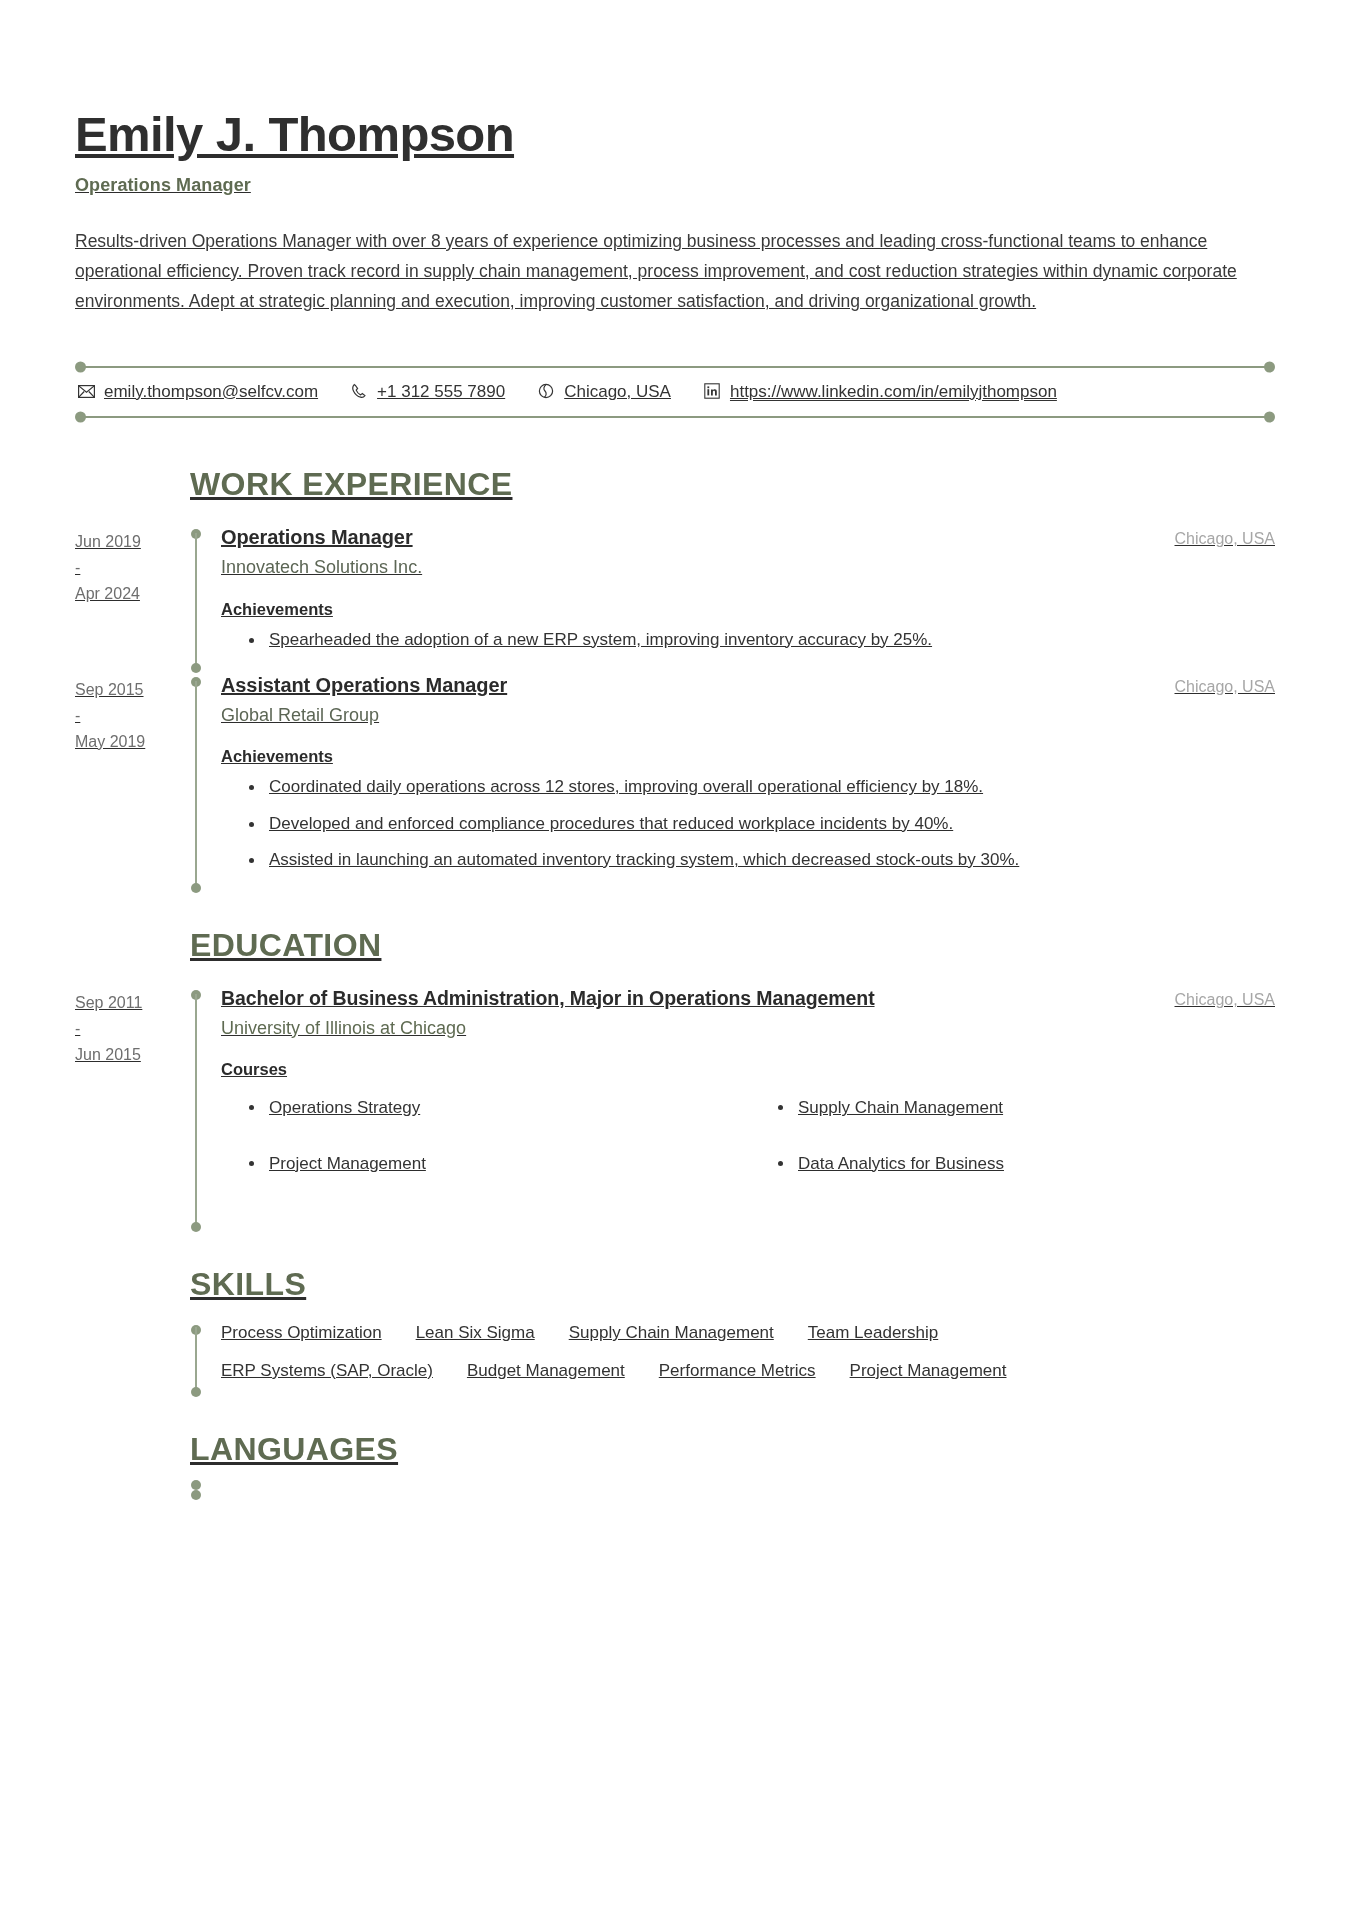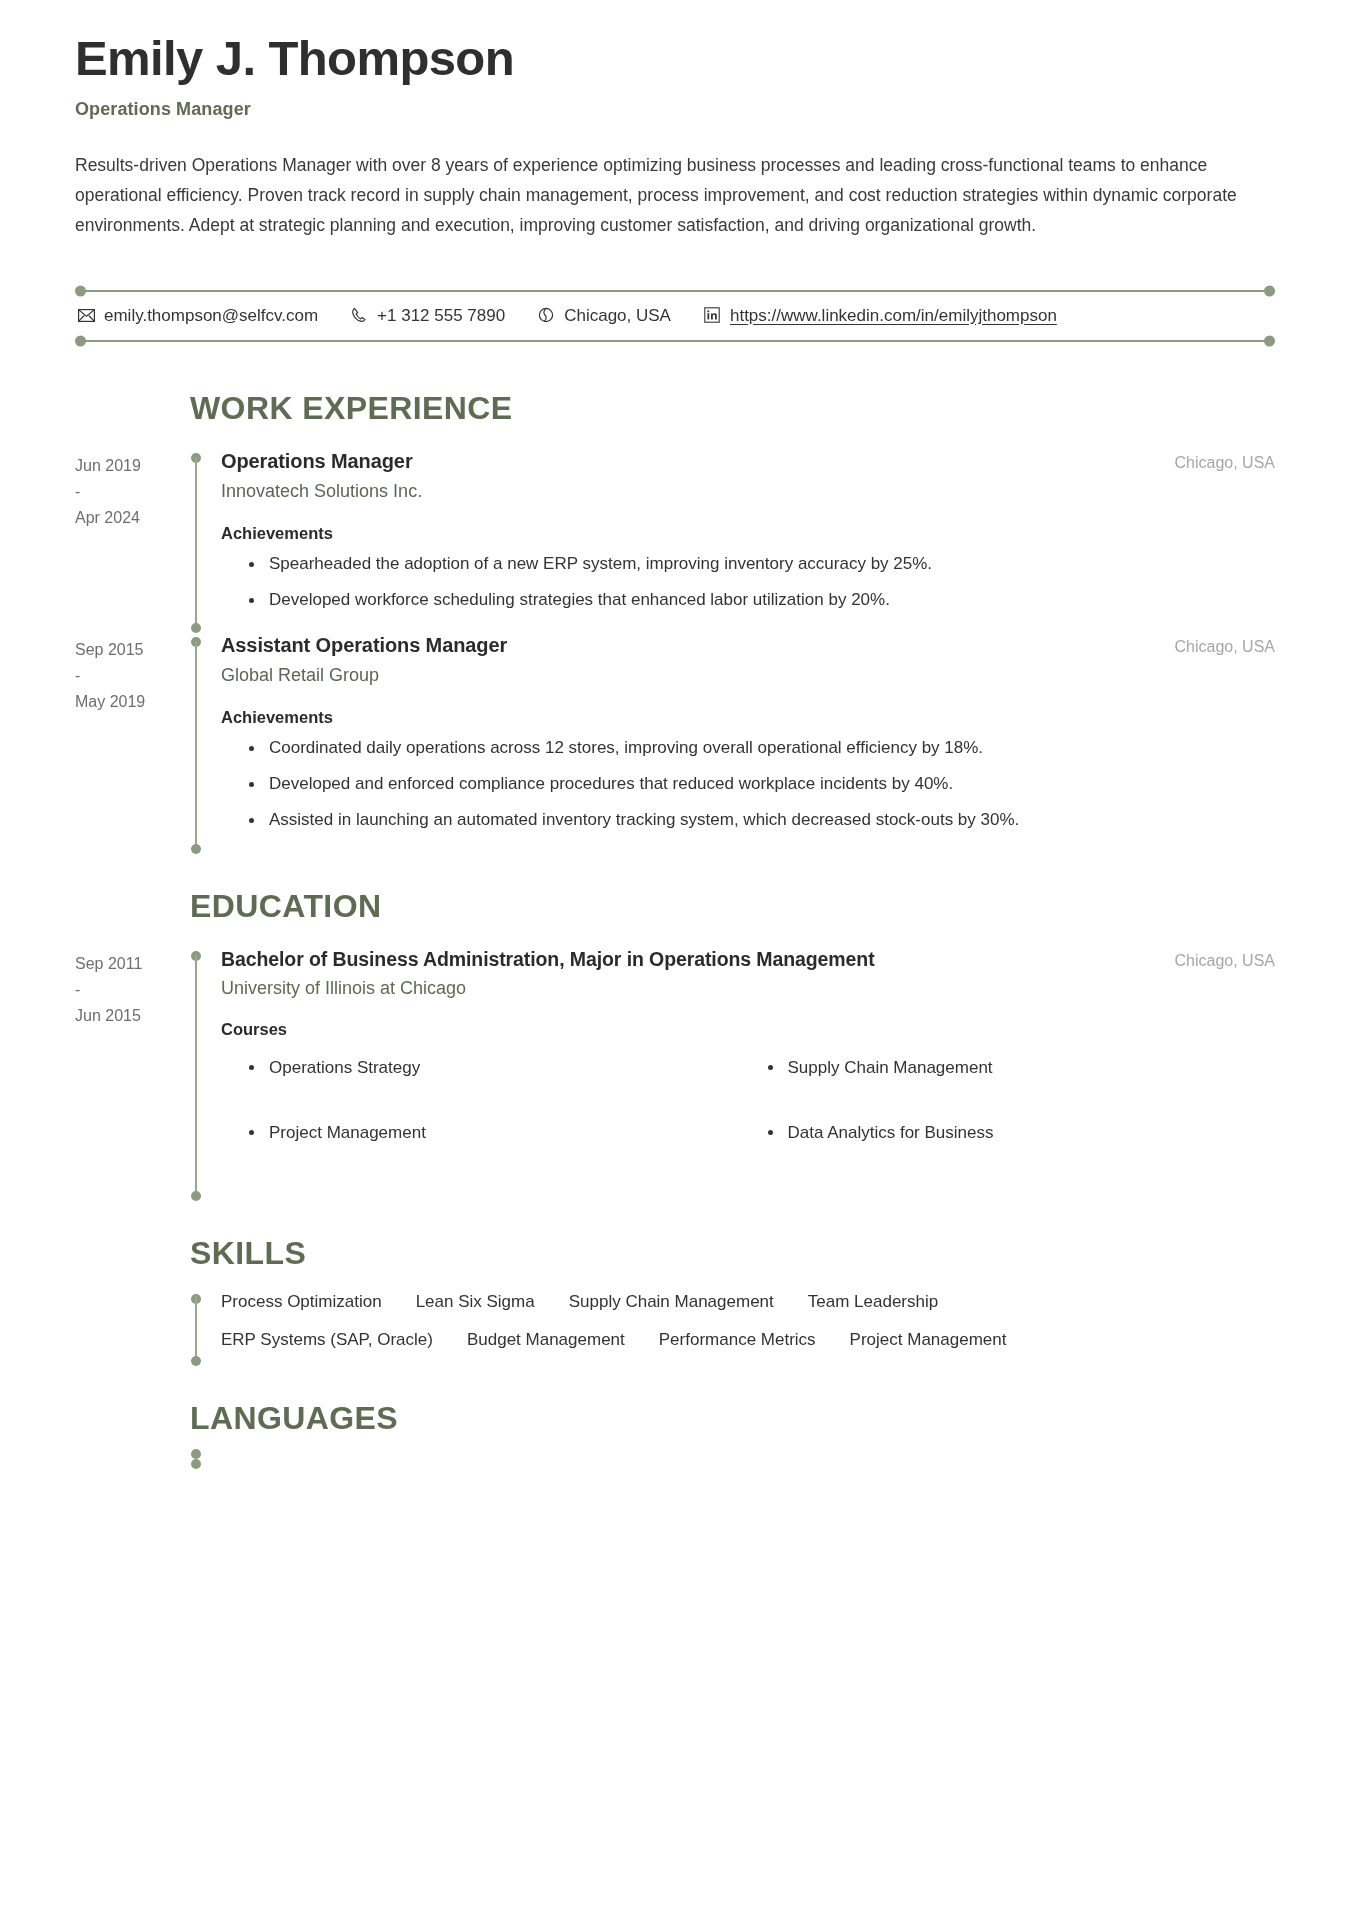--- a/index.html
+++ b/index.html
@@ -11,23 +11,24 @@
     width: 1350px;
     min-height: 1907px;
     font-family: "Liberation Sans", sans-serif;
     color: #2d2d2d;
     -webkit-font-smoothing: antialiased;
   }
   .page {
     width: 1350px;
     min-height: 1907px;
     box-sizing: border-box;
-    padding: 32px 75px 40px 75px;
+    padding: 108px 75px 40px 75px;
     background: #ffffff;
     position: relative;
+    text-decoration: underline;
   }
 
   
   .name {
     font-size: 49px;
     font-weight: 700;
     letter-spacing: -0.6px;
     color: #2f2f2f;
     margin: 0 0 14px 0;
     line-height: 1.08;
@@ -215,21 +216,20 @@
     border-radius: 50%;
     background: #333333;
   }
 
   .courses-grid {
     display: grid;
     grid-template-columns: 1fr 1fr;
     column-gap: 30px;
     row-gap: 0;
     padding-left: 26px;
-    gap: 9px;
   }
   .courses-grid li {
     position: relative;
     list-style: none;
     font-size: 17px;
     color: #333333;
     padding: 0 0 0 22px;
     margin-bottom: 30px;
     line-height: 1.5;
   }
@@ -368,21 +368,20 @@
       </div>
       <div class="entry-body">
         <div class="entry-head">
           <h3 class="role">Operations Manager</h3>
           <span class="location">Chicago, USA</span>
         </div>
         <div class="org">Innovatech Solutions Inc.</div>
         <div class="sub-label">Achievements</div>
         <ul class="bullets">
           <li>Spearheaded the adoption of a new ERP system, improving inventory accuracy by 25%.</li>
-          <li>Developed workforce scheduling strategies that enhanced labor utilization by 20%.</li>
         </ul>
       </div>
     </div>
 
     <div class="entry">
       <div class="dates">
         <span>Sep 2015</span>
         <span class="dash">-</span>
         <span>May 2019</span>
       </div>

